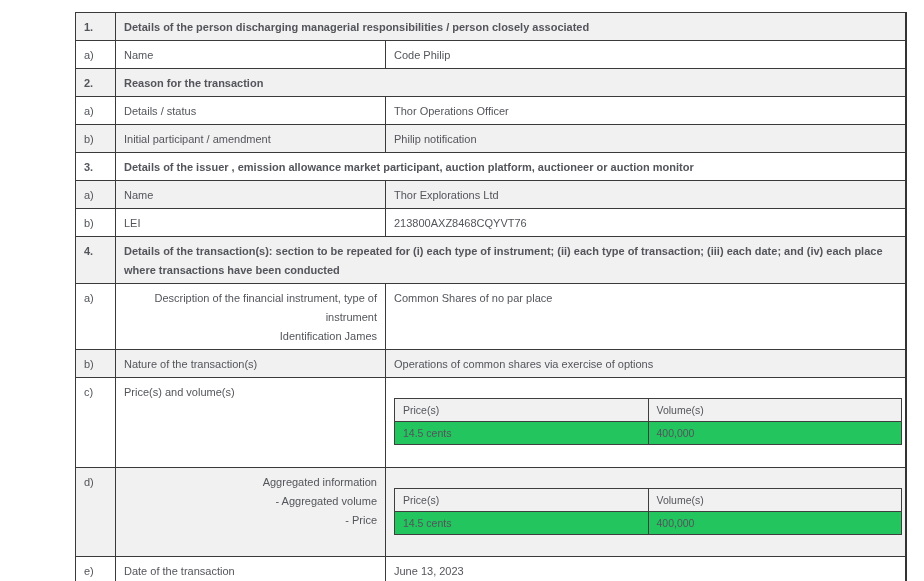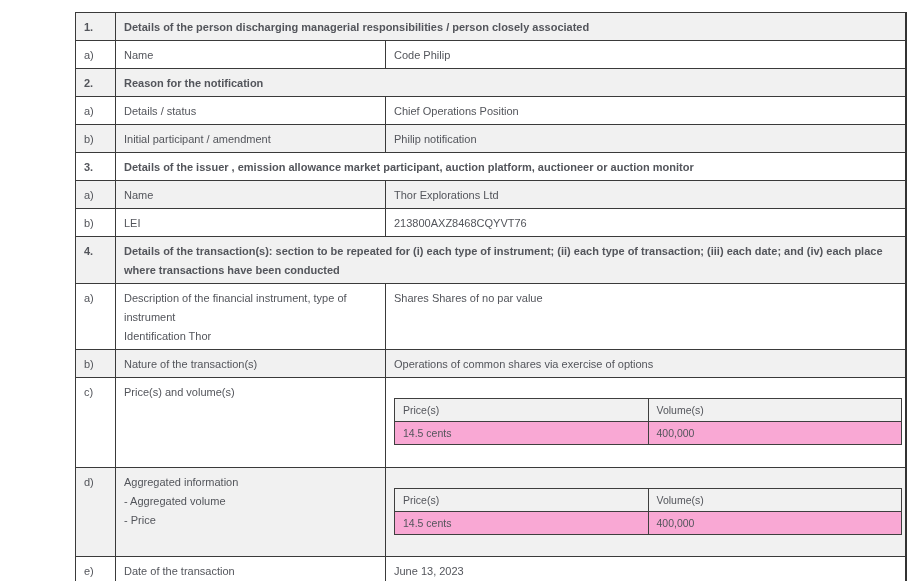--- a/index.html
+++ b/index.html
@@ -46,23 +46,23 @@
     height: 23px;
     padding: 2px 8px;
     font-size: 10.5px;
     line-height: 14px;
     text-align: left;
     vertical-align: middle;
     font-weight: normal;
     color: #53555b;
   }
   table.subtable th { background: #f1f1f1; }
-  table.subtable td { background: #f9a8d4; }
+  table.subtable td { background: #22c55e; }
 
-  .label-line { display: block; }
+  .label-line { display: block; text-align: right; }
 </style>
 </head>
 <body>
 
 <div class="page">
   <table class="form-table">
     <colgroup>
       <col style="width:40px">
       <col style="width:270px">
       <col style="width:520px">
@@ -75,27 +75,27 @@
       </tr>
 
       <tr style="height:24px">
         <td class="num">a)</td>
         <td>Name</td>
         <td>Code Philip</td>
       </tr>
 
       <tr style="height:26px">
         <td class="num bold">2.</td>
-        <td class="bold" colspan="2">Reason for the notification</td>
+        <td class="bold" colspan="2">Reason for the transaction</td>
       </tr>
 
       <tr style="height:24px">
         <td class="num">a)</td>
         <td>Details / status</td>
-        <td>Chief Operations Position</td>
+        <td>Thor Operations Officer</td>
       </tr>
 
       <tr style="height:25px">
         <td class="num">b)</td>
         <td>Initial participant / amendment</td>
         <td>Philip notification</td>
       </tr>
 
       <tr style="height:26px">
         <td class="num bold">3.</td>
@@ -116,23 +116,23 @@
 
       <tr style="height:44px">
         <td class="num bold">4.</td>
         <td class="bold" colspan="2">Details of the transaction(s): section to be repeated for (i) each type of instrument; (ii) each type of transaction; (iii) each date; and (iv) each place where transactions have been conducted</td>
       </tr>
 
       <tr style="height:62px">
         <td class="num">a)</td>
         <td>
           <span class="label-line">Description of the financial instrument, type of instrument</span>
-          <span class="label-line">Identification Thor</span>
+          <span class="label-line">Identification James</span>
         </td>
-        <td>Shares Shares of no par value</td>
+        <td>Common Shares of no par place</td>
       </tr>
 
       <tr style="height:25px">
         <td class="num">b)</td>
         <td>Nature of the transaction(s)</td>
         <td>Operations of common shares via exercise of options</td>
       </tr>
 
       <tr style="height:90px">
         <td class="num">c)</td>

